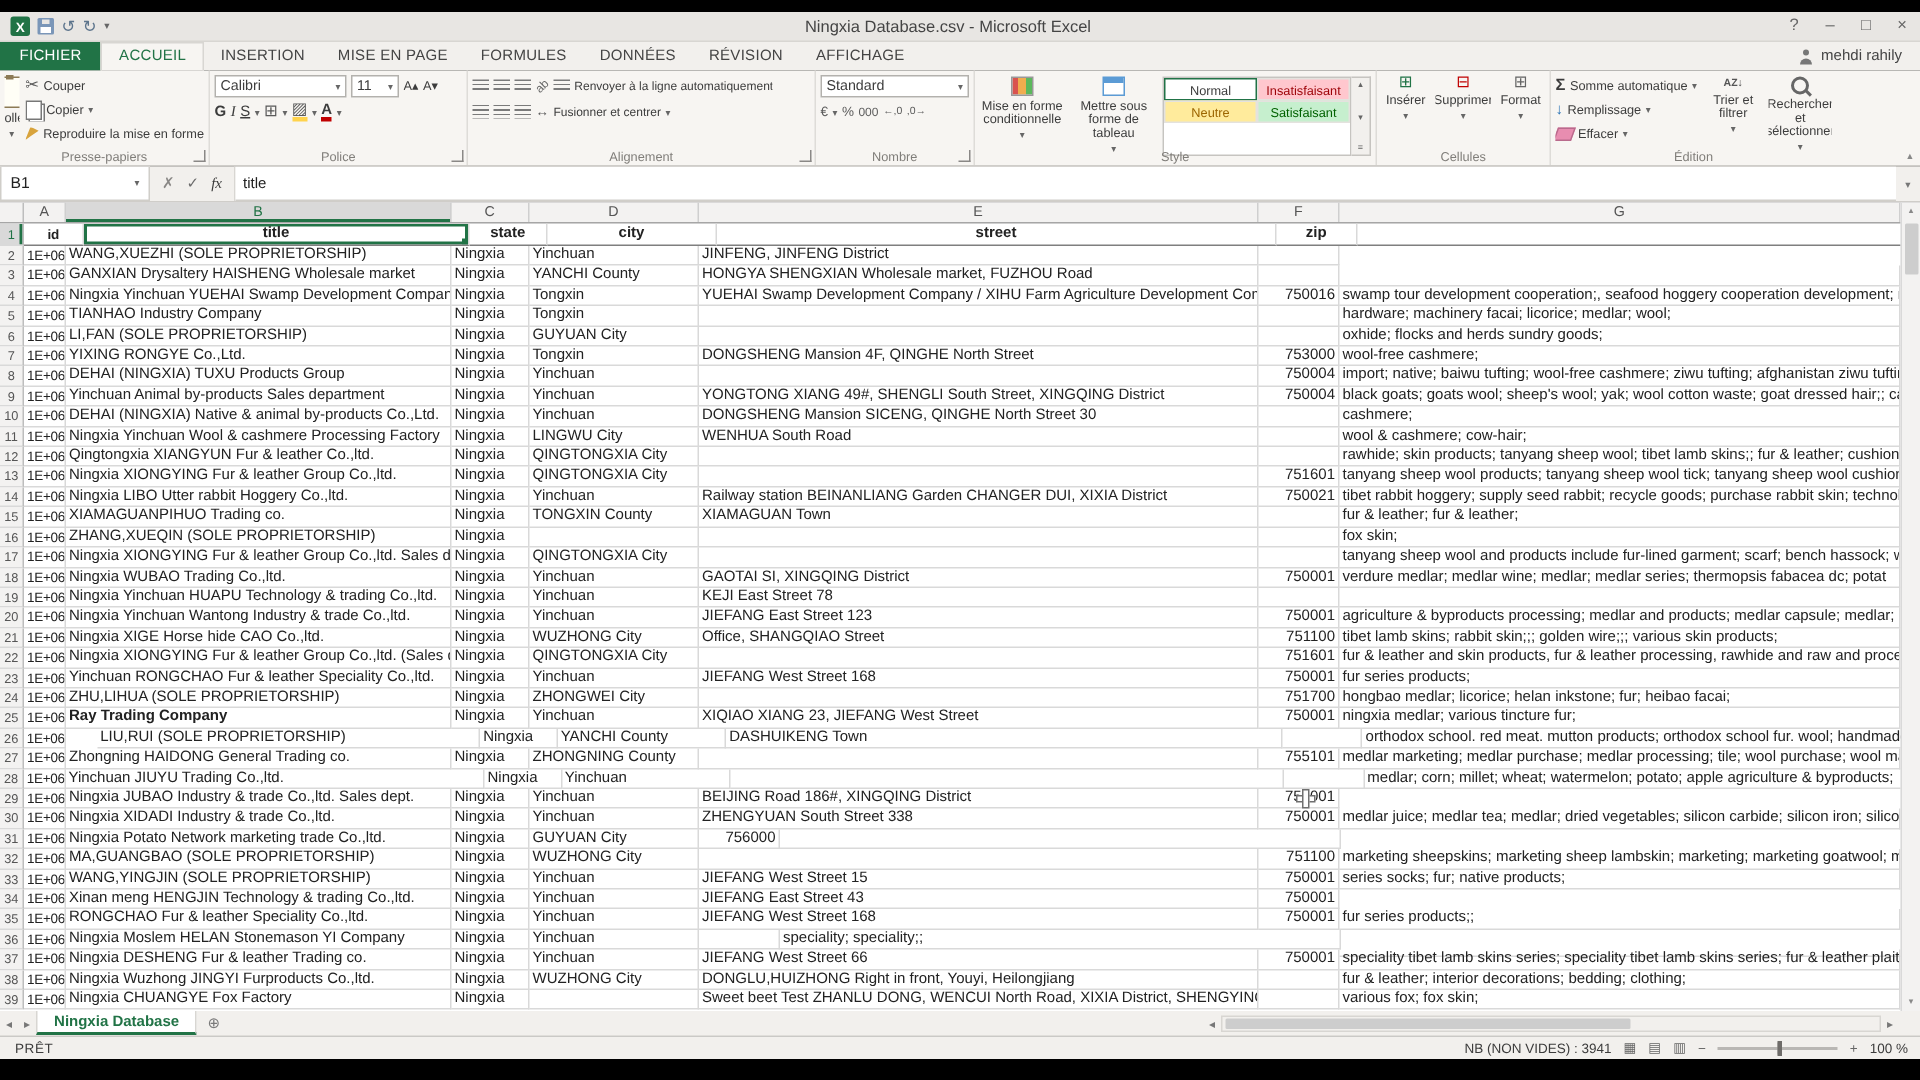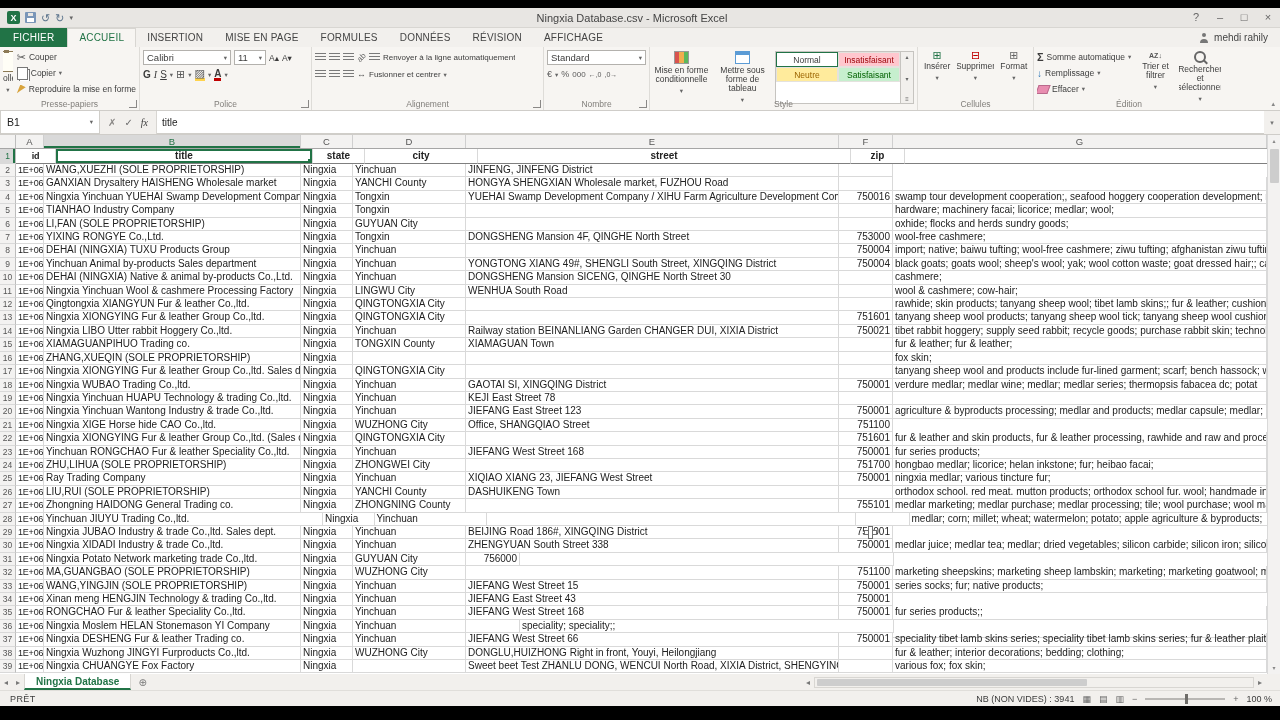--- a/index.html
+++ b/index.html
@@ -588,20 +588,21 @@
           <div class="cell a-left c-G" style="width: 374px;">agriculture &amp; byproducts processing; medlar and products; medlar capsule; medlar; medla</div>
         </div>
         <div class="grow">
           <div class="rownum">21</div>
           <div class="cell a-right c-A" style="width: 28px;">1E+06</div>
           <div class="cell a-left c-B" style="width: 257px;">Ningxia XIGE Horse hide CAO Co.,ltd.</div>
           <div class="cell a-left c-C" style="width: 52px;">Ningxia</div>
           <div class="cell a-left c-D" style="width: 113px;">WUZHONG City</div>
           <div class="cell a-left c-E" style="width: 373px;">Office, SHANGQIAO Street</div>
           <div class="cell a-right c-F" style="width: 54px;">751100</div>
+          <div class="cell a-left c-G" style="width: 374px;">tibet lamb skins; rabbit skin;;; golden wire;;; various skin products;</div>
         </div>
         <div class="grow">
           <div class="rownum">22</div>
           <div class="cell a-right c-A" style="width: 28px;">1E+06</div>
           <div class="cell a-left c-B" style="width: 257px;">Ningxia XIONGYING Fur &amp; leather Group Co.,ltd. (Sales dept.)</div>
           <div class="cell a-left c-C" style="width: 52px;">Ningxia</div>
           <div class="cell a-left c-D" style="width: 113px;">QINGTONGXIA City</div>
           <div class="cell a-left c-E" style="width: 373px;"></div>
           <div class="cell a-right c-F" style="width: 54px;">751601</div>
           <div class="cell a-left c-G" style="width: 374px;">fur &amp; leather and skin products, fur &amp; leather processing, rawhide and raw and processed m</div>
@@ -622,31 +623,31 @@
           <div class="cell a-left c-B" style="width: 257px;">ZHU,LIHUA (SOLE PROPRIETORSHIP)</div>
           <div class="cell a-left c-C" style="width: 52px;">Ningxia</div>
           <div class="cell a-left c-D" style="width: 113px;">ZHONGWEI City</div>
           <div class="cell a-left c-E" style="width: 373px;"></div>
           <div class="cell a-right c-F" style="width: 54px;">751700</div>
           <div class="cell a-left c-G" style="width: 374px;">hongbao medlar; licorice; helan inkstone; fur; heibao facai;</div>
         </div>
         <div class="grow">
           <div class="rownum">25</div>
           <div class="cell a-right c-A" style="width: 28px;">1E+06</div>
-          <div class="cell a-left c-B" style="width: 257px;">Ray Trading Company</div>
+          <div class="cell a-left c-B" style="width: 257px; font-weight: bold;">Ray Trading Company</div>
           <div class="cell a-left c-C" style="width: 52px;">Ningxia</div>
           <div class="cell a-left c-D" style="width: 113px;">Yinchuan</div>
           <div class="cell a-left c-E" style="width: 373px;">XIQIAO XIANG 23, JIEFANG West Street</div>
           <div class="cell a-right c-F" style="width: 54px;">750001</div>
           <div class="cell a-left c-G" style="width: 374px;">ningxia medlar; various tincture fur;</div>
         </div>
         <div class="grow">
           <div class="rownum">26</div>
           <div class="cell a-right c-A" style="width: 28px;">1E+06</div>
-          <div class="cell a-left c-B" style="width: 257px;">LIU,RUI (SOLE PROPRIETORSHIP)</div>
+          <div class="cell a-left c-B" style="width: 257px; margin-left: 21px;">LIU,RUI (SOLE PROPRIETORSHIP)</div>
           <div class="cell a-left c-C" style="width: 52px;">Ningxia</div>
           <div class="cell a-left c-D" style="width: 113px;">YANCHI County</div>
           <div class="cell a-left c-E" style="width: 373px;">DASHUIKENG Town</div>
           <div class="cell a-right c-F" style="width: 54px;"></div>
           <div class="cell a-left c-G" style="width: 374px;">orthodox school. red meat. mutton products; orthodox school fur. wool; handmade insole,</div>
         </div>
         <div class="grow">
           <div class="rownum">27</div>
           <div class="cell a-right c-A" style="width: 28px;">1E+06</div>
           <div class="cell a-left c-B" style="width: 257px;">Zhongning HAIDONG General Trading co.</div>

